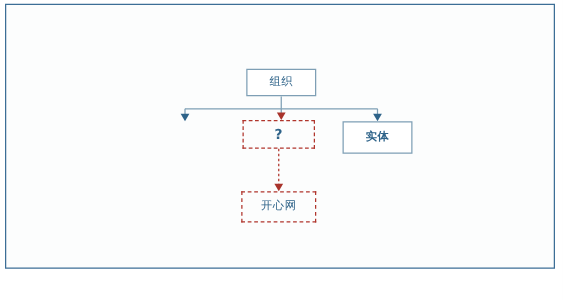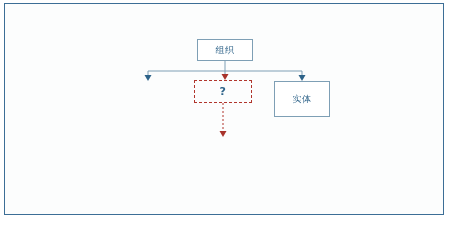--- a/index.html
+++ b/index.html
@@ -21,21 +21,21 @@
     width: 440px;
     height: 212px;
     background: #fcfdfd;
     border: 1px solid #3c6e96;
     box-sizing: border-box;
   }
 
   .diagram {
     position: absolute;
     left: 0;
-    top: 0;
+    top: 16px;
     width: 440px;
     height: 212px;
     text-align: right;
   }
 
   
   .node {
     position: absolute;
     box-sizing: border-box;
     display: flex;
@@ -52,21 +52,21 @@
     border: 1px solid #7e9fb5;
   }
   .node-dashed {
     border: 1px dashed #b0352c;
     background: transparent;
   }
 
   .n-root   { left: 192px; top: 35px;  width: 56px; height: 22px; }
   .n-left   { left: 115px; top: 77px;  width: 56px; height: 22px; }
   .n-mid    { left: 189px; top: 76px;  width: 58px; height: 23px; }
-  .n-right  { left: 269px; top: 77px;  width: 56px; height: 36px; }
+  .n-right  { left: 269px; top: 77px;  width: 56px; height: 26px; font-weight: bold; }
   .n-bottom { left: 188px; top: 133px; width: 60px; height: 25px; }
 
   .q-mark { font-size: 11px; font-weight: bold; }
 
   
   svg.links {
     position: absolute;
     left: 0;
     top: 0;
     width: 440px;
@@ -105,15 +105,18 @@
 
 
     <div class="node node-dashed n-mid">
       <span class="q-mark">?</span>
     </div>
 
     <div class="node node-solid n-right">
       <span>实体</span>
     </div>
 
+    <div class="node node-dashed n-bottom">
+      <span>开心网</span>
+    </div>
 
   </div>
 </div>
 
 </body></html>

